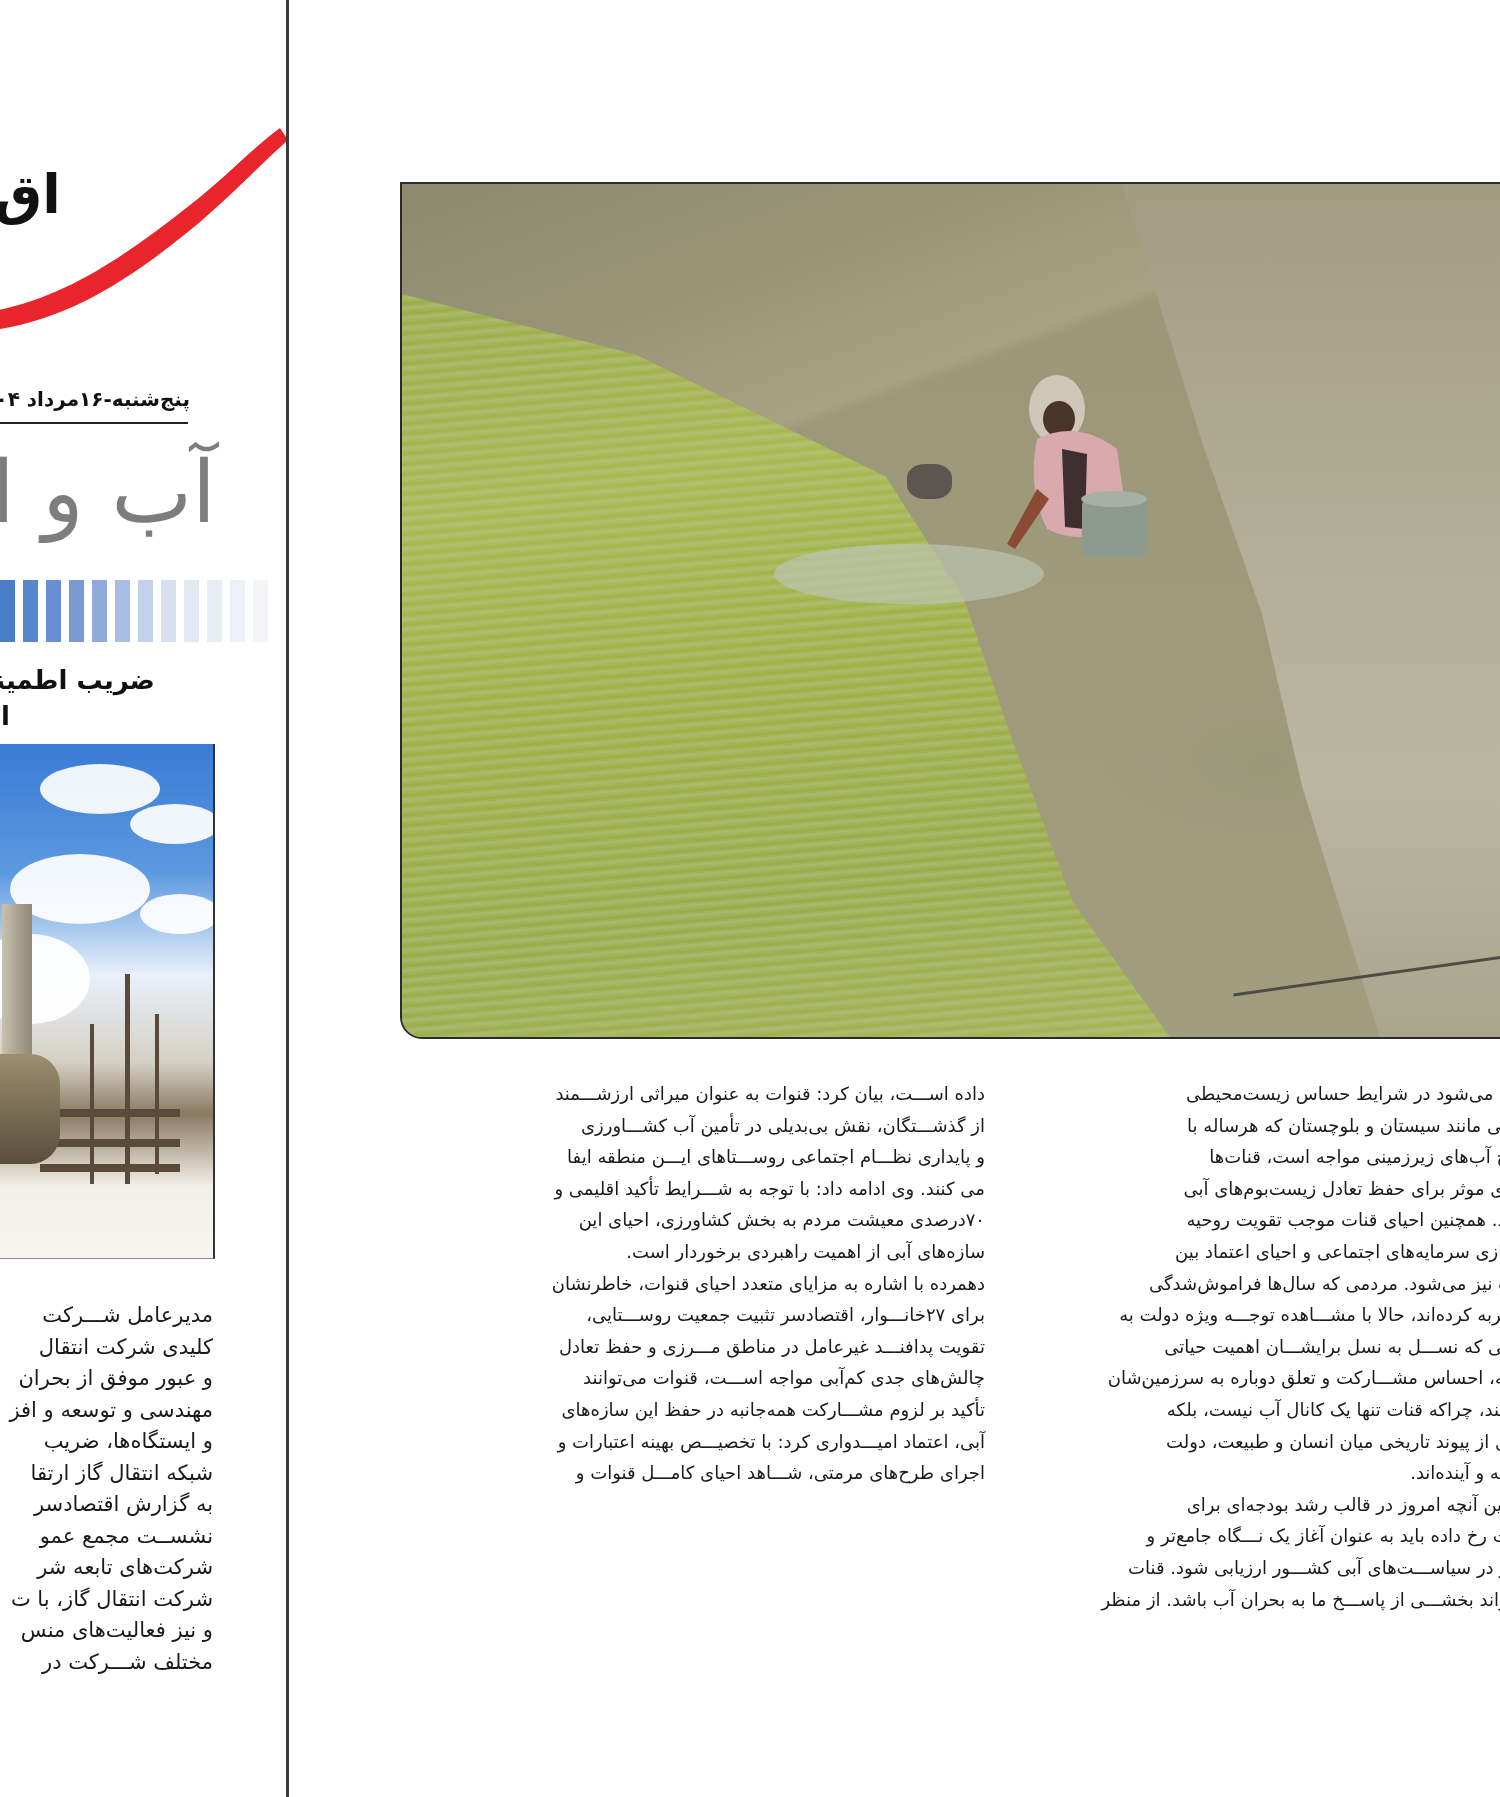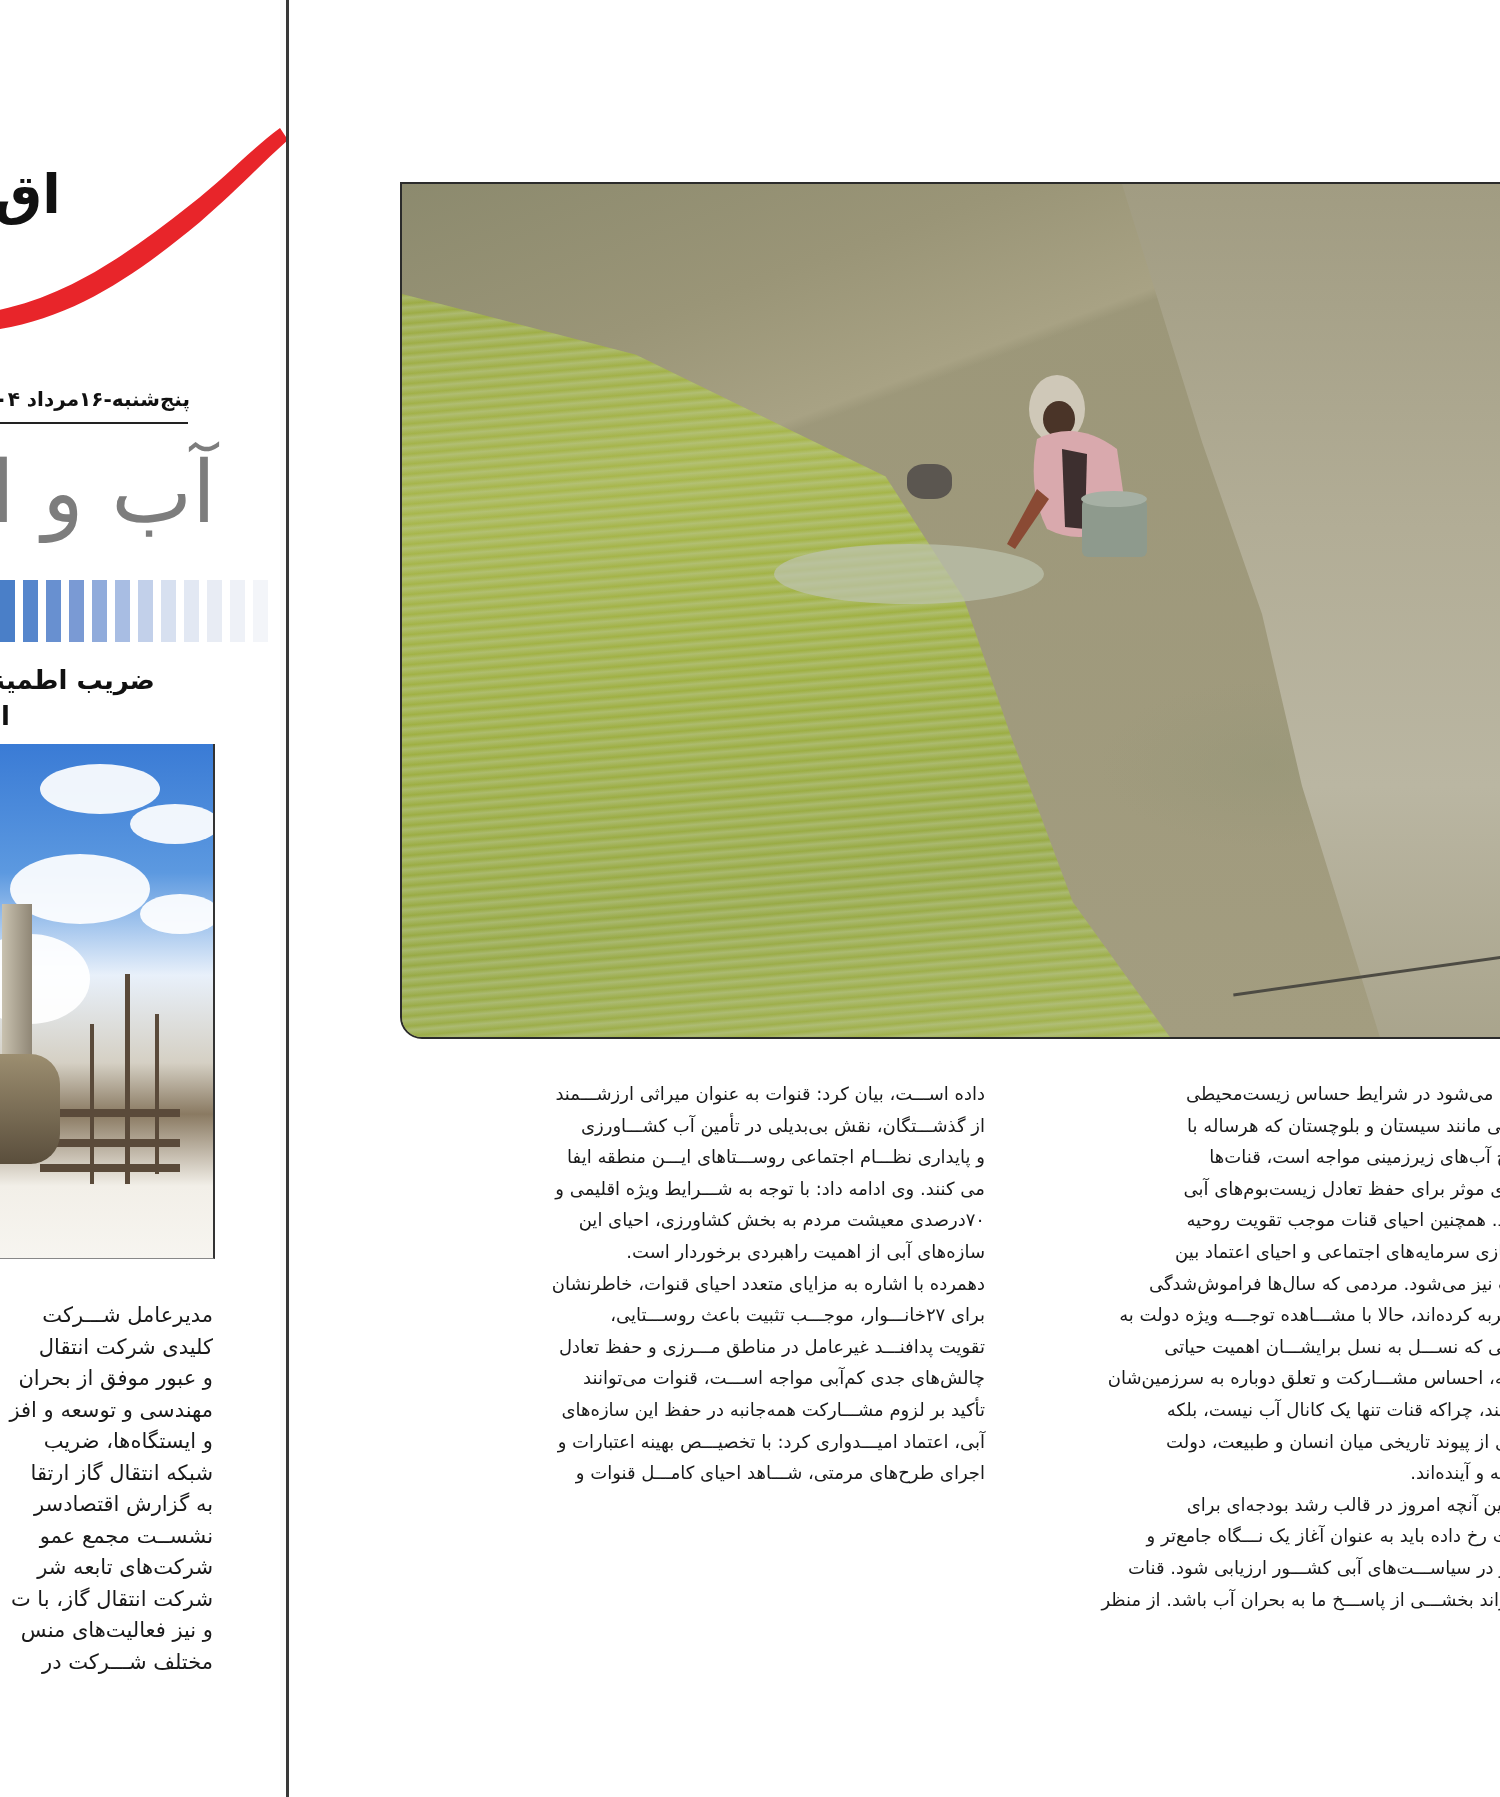--- a/index.html
+++ b/index.html
@@ -162,25 +162,25 @@
   </svg>
   <div style="position:absolute;left:505px;top:280px;width:45px;height:35px;background:#5b5650;border-radius:40%;"></div>
   <div style="position:absolute;left:372px;top:360px;width:270px;height:60px;background:rgba(190,195,175,.7);border-radius:50%;"></div>
   <div style="position:absolute;left:830px;top:790px;width:280px;height:3px;background:#4d4b43;transform:rotate(-8deg);"></div>
 </div>
 
 <div id="mid-col" class="abs body-col">
   <div>داده اســـت، بیان کرد: قنوات به عنوان میراثی ارزشـــمند</div>
   <div>از گذشـــتگان، نقش بی‌بدیلی در تأمین آب کشـــاورزی</div>
   <div>و پایداری نظـــام اجتماعی روســـتاهای ایـــن منطقه ایفا</div>
-  <div>می کنند. وی ادامه داد: با توجه به شـــرایط ویژه اقلیمی و</div>
+  <div>می کنند. وی ادامه داد: با توجه به شـــرایط تأکید اقلیمی و</div>
   <div>۷۰درصدی معیشت مردم به بخش کشاورزی، احیای این</div>
   <div>سازه‌های آبی از اهمیت راهبردی برخوردار است.</div>
   <div>دهمرده با اشاره به مزایای متعدد احیای قنوات، خاطرنشان</div>
-  <div>برای ۲۷خانـــوار، موجـــب تثبیت باعث روســـتایی،</div>
+  <div>برای ۲۷خانـــوار، اقتصادسر تثبیت جمعیت روســـتایی،</div>
   <div>تقویت پدافنـــد غیرعامل در مناطق مـــرزی و حفظ تعادل</div>
   <div>چالش‌های جدی کم‌آبی مواجه اســـت، قنوات می‌توانند</div>
   <div>تأکید بر لزوم مشـــارکت همه‌جانبه در حفظ این سازه‌های</div>
   <div>آبی، اعتماد امیـــدواری کرد: با تخصیـــص بهینه اعتبارات و</div>
   <div>اجرای طرح‌های مرمتی، شـــاهد احیای کامـــل قنوات و</div>
 </div>
 
 <div id="right-col" class="abs body-col">
   <div>باعث می‌شود در شرایط حساس زیست‌محیطی</div>
   <div>استانی مانند سیستان و بلوچستان که هرساله با</div>

